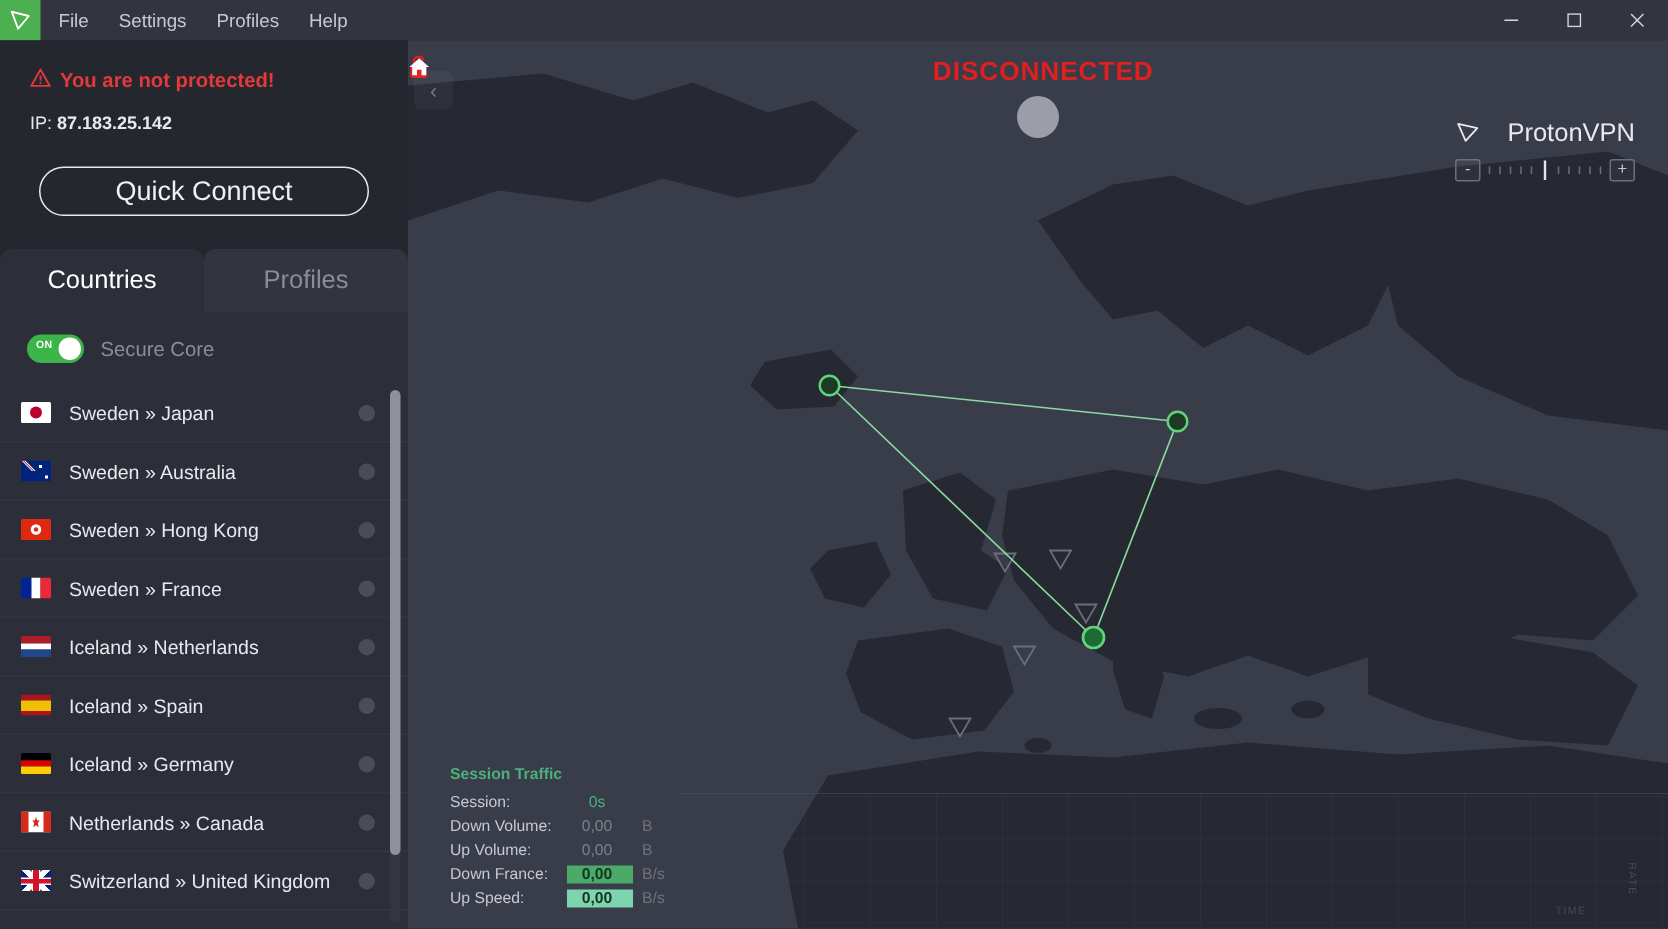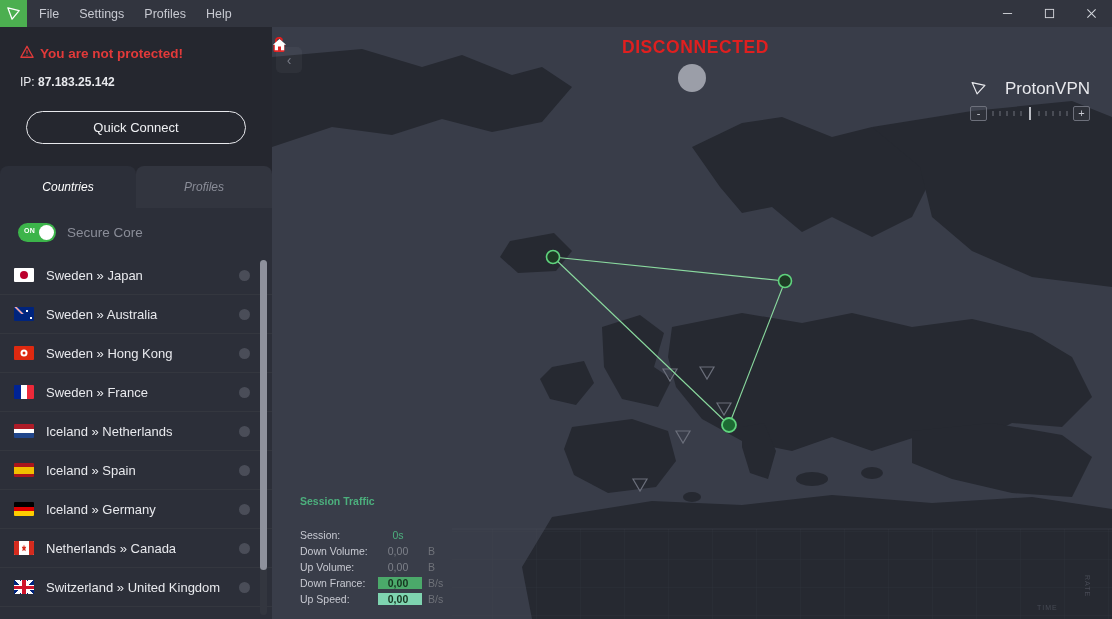--- a/index.html
+++ b/index.html
@@ -41,28 +41,28 @@
   .status-block { padding: 18px 20px 0 20px; height: 139px; background: #25272f; }
   .not-protected {
     display: flex; align-items: center; gap: 6px;
     color: #e23a3a; font-size: 13.5px; font-weight: bold;
   }
   .ip-line { margin-top: 13px; color: #e8e9ed; font-size: 12px; }
   .ip-line b { font-weight: bold; }
   .quick-connect {
     margin: 22px auto 12px auto; width: 220px; height: 33px;
     border: 1.5px solid #e8e9ed; border-radius: 17px; background: transparent;
-    color: #f0f1f4; font-size: 13px; font-family: inherit;
+    color: #f0f1f4; font-size: 18px; font-family: inherit;
     display: flex; align-items: center; justify-content: center; cursor: pointer;
   }
 
   .tabs { display: flex; height: 42px; background: #25272f; }
   .tab {
     flex: 1; display: flex; align-items: center; justify-content: center;
-    font-size: 12px; cursor: pointer; position: relative; font-style: italic;
+    font-size: 17px; cursor: pointer; position: relative;
   }
   .tab.active {
     background: #2c2f39; color: #ffffff;
     border-radius: 8px 8px 0 0;
   }
   .tab.inactive { color: #8a8d98; background: #32353f; border-radius: 8px 8px 0 0; }
 
   .securecore-row {
     height: 48px; display: flex; align-items: center; padding: 0 18px; gap: 11px;
     background: #2c2f39;
@@ -150,21 +150,21 @@
   }
   .zoom-track {
     width: 80px; height: 15px; position: relative;
   }
 
   
   .traffic {
     position: absolute; left: 28px; bottom: 12px; z-index: 10;
     font-size: 10.5px; width: 145px;
   }
-  .traffic-title { color: #4caf7d; font-weight: bold; font-size: 10.5px; margin-bottom: 20px; }
+  .traffic-title { color: #4caf7d; font-weight: bold; font-size: 10.5px; margin-bottom: 5px; }
   .traffic-row {
     display: flex; align-items: center; height: 16px; color: #c7c9d1;
   }
   .traffic-label { width: 78px; flex: none; }
   .traffic-val {
     width: 44px; flex: none; text-align: center; padding-right: 4px;
     color: #7d8089;
   }
   .traffic-val.bar-green { background: #4ba96a; color: #16331f; font-weight: bold; }
   .traffic-val.bar-mint { background: #7fd4b0; color: #16331f; font-weight: bold; }

